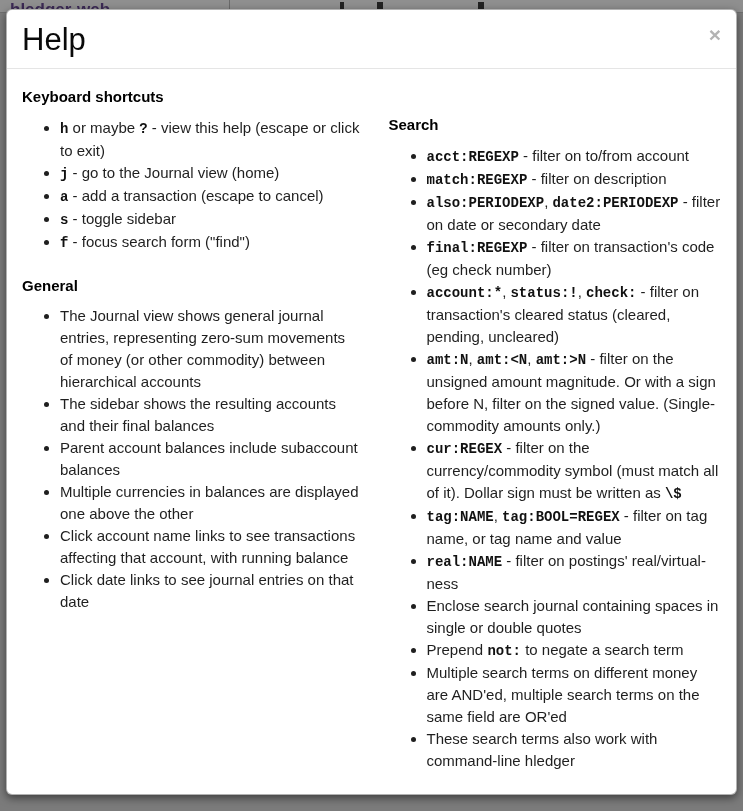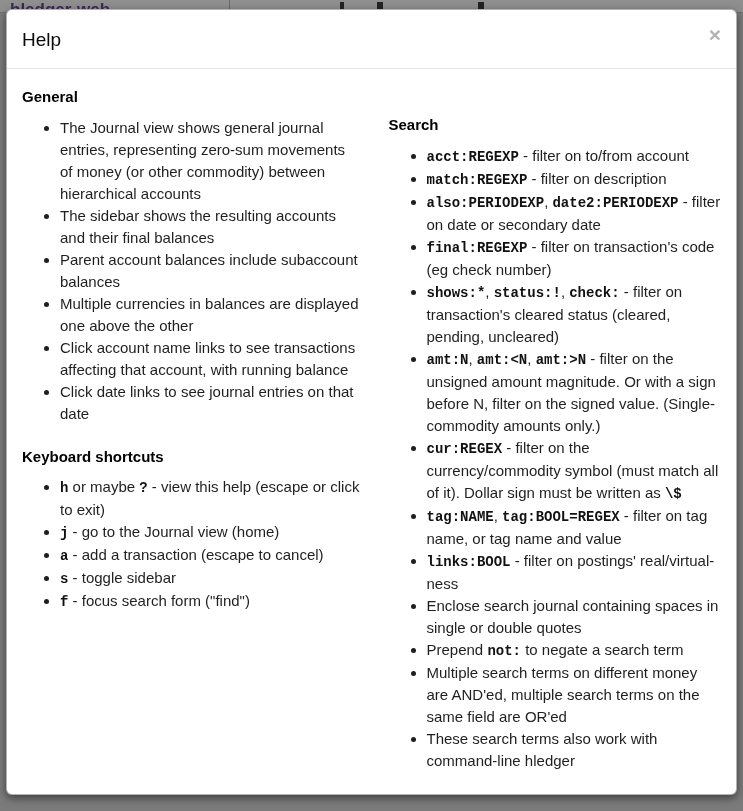--- a/index.html
+++ b/index.html
@@ -46,21 +46,21 @@
     z-index: 2;
     overflow: hidden;
   }
   .modal-header {
     position: relative;
     padding: 13px 15px 12px 15px;
     border-bottom: 1px solid #e5e5e5;
   }
   .modal-title {
     margin: 0;
-    font-size: 19px; font-weight: 400;
+    font-size: 31px; font-weight: 400;
     line-height: 33px; color: #0a0a0a;
   }
   .close-btn {
     position: absolute; top: 14px; right: 15px;
     border: none; background: transparent;
     font-size: 21px; font-weight: bold; line-height: 1;
     color: #b3b3b3; cursor: pointer; padding: 0;
     font-family: "Liberation Sans", sans-serif;
   }
   .modal-body {
@@ -102,54 +102,54 @@
 </div>
 
 <div class="modal">
   <div class="modal-header">
     <h2 class="modal-title">Help</h2>
     <button class="close-btn">×</button>
   </div>
   <div class="modal-body">
     <div class="col col-left">
         <div class="sec">
+          <h4 class="sec-h">Keyboard shortcuts</h4>
+          <ul class="help-list">
+            <li><code class="term">h</code> or maybe <code class="term">?</code> - view this help (escape or click to exit)</li>
+            <li><code class="term">j</code> - go to the Journal view (home)</li>
+            <li><code class="term">a</code> - add a transaction (escape to cancel)</li>
+            <li><code class="term">s</code> - toggle sidebar</li>
+            <li><code class="term">f</code> - focus search form ("find")</li>
+          </ul>
+        </div>
+        <div class="sec">
           <h4 class="sec-h">General</h4>
           <ul class="help-list">
             <li>The Journal view shows general journal entries, representing zero-sum movements of money (or other commodity) between hierarchical accounts</li>
             <li>The sidebar shows the resulting accounts and their final balances</li>
             <li>Parent account balances include subaccount balances</li>
             <li>Multiple currencies in balances are displayed one above the other</li>
             <li>Click account name links to see transactions affecting that account, with running balance</li>
             <li>Click date links to see journal entries on that date</li>
-          </ul>
-        </div>
-        <div class="sec">
-          <h4 class="sec-h">Keyboard shortcuts</h4>
-          <ul class="help-list">
-            <li><code class="term">h</code> or maybe <code class="term">?</code> - view this help (escape or click to exit)</li>
-            <li><code class="term">j</code> - go to the Journal view (home)</li>
-            <li><code class="term">a</code> - add a transaction (escape to cancel)</li>
-            <li><code class="term">s</code> - toggle sidebar</li>
-            <li><code class="term">f</code> - focus search form ("find")</li>
           </ul>
         </div>
       </div>
     <div class="col col-right">
         <div class="sec">
           <h4 class="sec-h">Search</h4>
           <ul class="help-list">
             <li><code class="term">acct:REGEXP</code> - filter on to/from account</li>
             <li><code class="term">match:REGEXP</code> - filter on description</li>
             <li><code class="term">also:PERIODEXP</code>, <code class="term">date2:PERIODEXP</code> - filter on date or secondary date</li>
             <li><code class="term">final:REGEXP</code> - filter on transaction's code (eg check number)</li>
-            <li><code class="term">shows:*</code>, <code class="term">status:!</code>, <code class="term">check:</code> - filter on transaction's cleared status (cleared, pending, uncleared)</li>
+            <li><code class="term">account:*</code>, <code class="term">status:!</code>, <code class="term">check:</code> - filter on transaction's cleared status (cleared, pending, uncleared)</li>
             <li><code class="term">amt:N</code>, <code class="term">amt:&lt;N</code>, <code class="term">amt:&gt;N</code> - filter on the unsigned amount magnitude. Or with a sign before N, filter on the signed value. (Single-commodity amounts only.)</li>
             <li><code class="term">cur:REGEX</code> - filter on the currency/commodity symbol (must match all of it). Dollar sign must be written as <code class="term">\$</code></li>
             <li><code class="term">tag:NAME</code>, <code class="term">tag:BOOL=REGEX</code> - filter on tag name, or tag name and value</li>
-            <li><code class="term">links:BOOL</code> - filter on postings' real/virtual-ness</li>
+            <li><code class="term">real:NAME</code> - filter on postings' real/virtual-ness</li>
             <li>Enclose search journal containing spaces in single or double quotes</li>
             <li>Prepend <code class="term">not:</code> to negate a search term</li>
             <li>Multiple search terms on different money are AND'ed, multiple search terms on the same field are OR'ed</li>
             <li>These search terms also work with command-line hledger</li>
           </ul>
         </div>
       </div>
   </div>
 </div>
 

